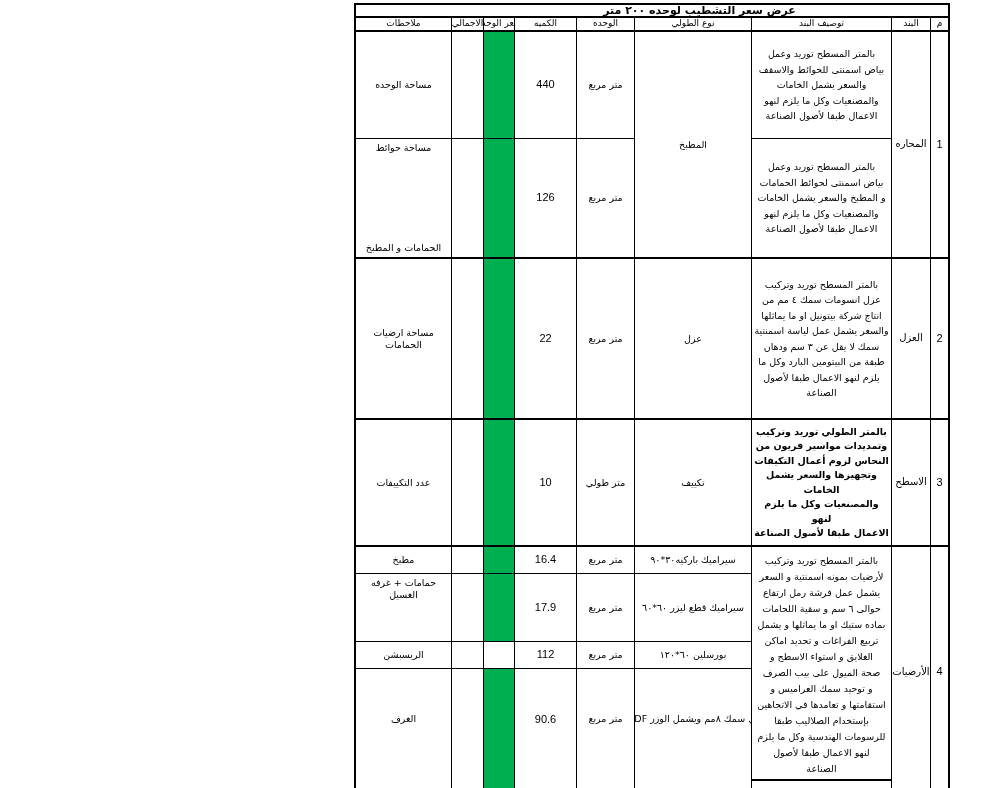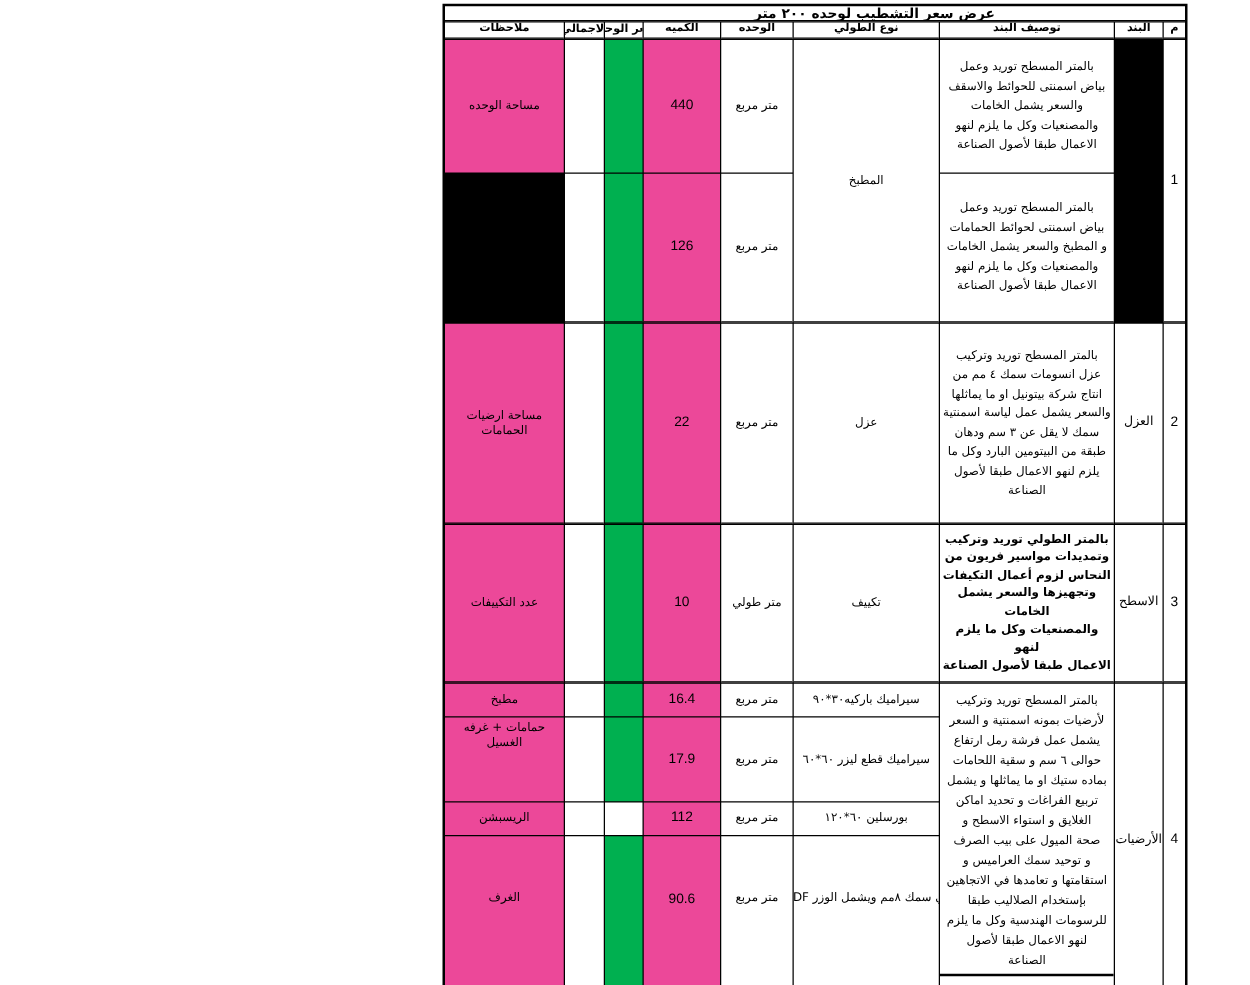--- a/index.html
+++ b/index.html
@@ -9,25 +9,25 @@
     position: absolute; left: 202px; top: 3px; width: 596px; height: 785px;
     background: #000; display: grid; direction: rtl; gap: 1px;
     padding: 2px 2px 0 2px; overflow: hidden;
     grid-template-columns: 17px 38px 139px 116px 57px 61px 30px 31px 95px;
     grid-template-rows: 12px 13px 106px 119px 160px 126px 26px 67px 26px 160px;
   }
   .cell {
     background: #fff; color: #000; display: flex; align-items: center; justify-content: center;
     text-align: center; font-size: 10px; overflow: hidden; line-height: 1.25;
   }
-  .yellow { background: #ec4899; }
+  .yellow { background: #ffffff; }
   .green  { background: #00B050; }
   .tb     { border-bottom: 1px solid #000; }
   .title  { grid-column: 1 / -1; grid-row: 1; font-weight: bold; font-size: 11px; padding-left: 95px; white-space: nowrap; }
-  .hdr    { font-weight: bold; font-size: 9px; white-space: nowrap; }
+  .hdr    { font-weight: normal; font-size: 9px; white-space: nowrap; }
   .desc   { font-size: 9.5px; line-height: 15.5px; white-space: pre-line; padding: 0 2px; }
   .desc.d3 { line-height: 14.5px; font-weight: bold; }
   .desc.d4 { line-height: 16px; align-items: flex-start; padding-top: 6px; position: relative; }
   .desc.d4::after { content: ""; position: absolute; left: 0; right: 0; top: 232px; border-bottom: 2px solid #000; }
   .num    { font-family: "Liberation Sans", "DejaVu Sans", sans-serif; font-size: 11px; }
   .note   { font-size: 9.5px; white-space: pre-line; }
   .unit   { font-size: 9.5px; white-space: nowrap; }
   .type   { font-size: 9.5px; }
   .clip   { white-space: nowrap; }
   .split  { flex-direction: column; justify-content: space-between; padding: 3px 1px; }
@@ -47,20 +47,21 @@
     <div class="cell hdr tb" style="grid-column:2;grid-row:2">البند</div>
     <div class="cell hdr tb" style="grid-column:3;grid-row:2">توصيف البند</div>
     <div class="cell hdr tb" style="grid-column:4;grid-row:2">نوع الطولي</div>
     <div class="cell hdr tb" style="grid-column:5;grid-row:2">الوحده</div>
     <div class="cell hdr tb" style="grid-column:6;grid-row:2">الكميه</div>
     <div class="cell hdr tb" style="grid-column:7;grid-row:2">سعر الوحده</div>
     <div class="cell hdr tb" style="grid-column:8;grid-row:2">الاجمالي</div>
     <div class="cell hdr tb" style="grid-column:9;grid-row:2">ملاحظات</div>
 
     <div class="cell num tb" style="grid-column:1;grid-row:3/5">1</div>
+    <div class="cell tb" style="grid-column:2;grid-row:3/5">المحاره</div>
     <div class="cell type tb" style="grid-column:4;grid-row:3/5">المطبخ</div>
 
     <div class="cell desc" style="grid-column:3;grid-row:3">بالمتر المسطح توريد وعمل
 بياض اسمنتى للحوائط والاسقف
 والسعر يشمل الخامات
 والمصنعيات وكل ما يلزم لنهو
 الاعمال طبقا لأصول الصناعة</div>
     <div class="cell unit" style="grid-column:5;grid-row:3">متر مربع</div>
     <div class="cell num yellow" style="grid-column:6;grid-row:3">440</div>
     <div class="cell green" style="grid-column:7;grid-row:3"></div>
@@ -69,20 +70,24 @@
 
     <div class="cell desc tb" style="grid-column:3;grid-row:4">بالمتر المسطح توريد وعمل
 بياض اسمنتى لحوائط الحمامات
 و المطبخ والسعر يشمل الخامات
 والمصنعيات وكل ما يلزم لنهو
 الاعمال طبقا لأصول الصناعة</div>
     <div class="cell unit tb" style="grid-column:5;grid-row:4">متر مربع</div>
     <div class="cell num yellow tb" style="grid-column:6;grid-row:4">126</div>
     <div class="cell green tb" style="grid-column:7;grid-row:4"></div>
     <div class="cell tb" style="grid-column:8;grid-row:4"></div>
+    <div class="cell note yellow tb split" style="grid-column:9;grid-row:4">
+      <span>مساحة حوائط</span>
+      <span>الحمامات و المطبخ</span>
+    </div>
 
     <div class="cell num tb" style="grid-column:1;grid-row:5">2</div>
     <div class="cell tb" style="grid-column:2;grid-row:5">العزل</div>
     <div class="cell desc tb" style="grid-column:3;grid-row:5">بالمتر المسطح توريد وتركيب
 عزل انسومات سمك ٤ مم من
 انتاج شركة بيتونيل او ما يماثلها
 والسعر يشمل عمل لياسة اسمنتية
 سمك لا يقل عن ٣ سم ودهان
 طبقة من البيتومين البارد وكل ما
 يلزم لنهو الاعمال طبقا لأصول

